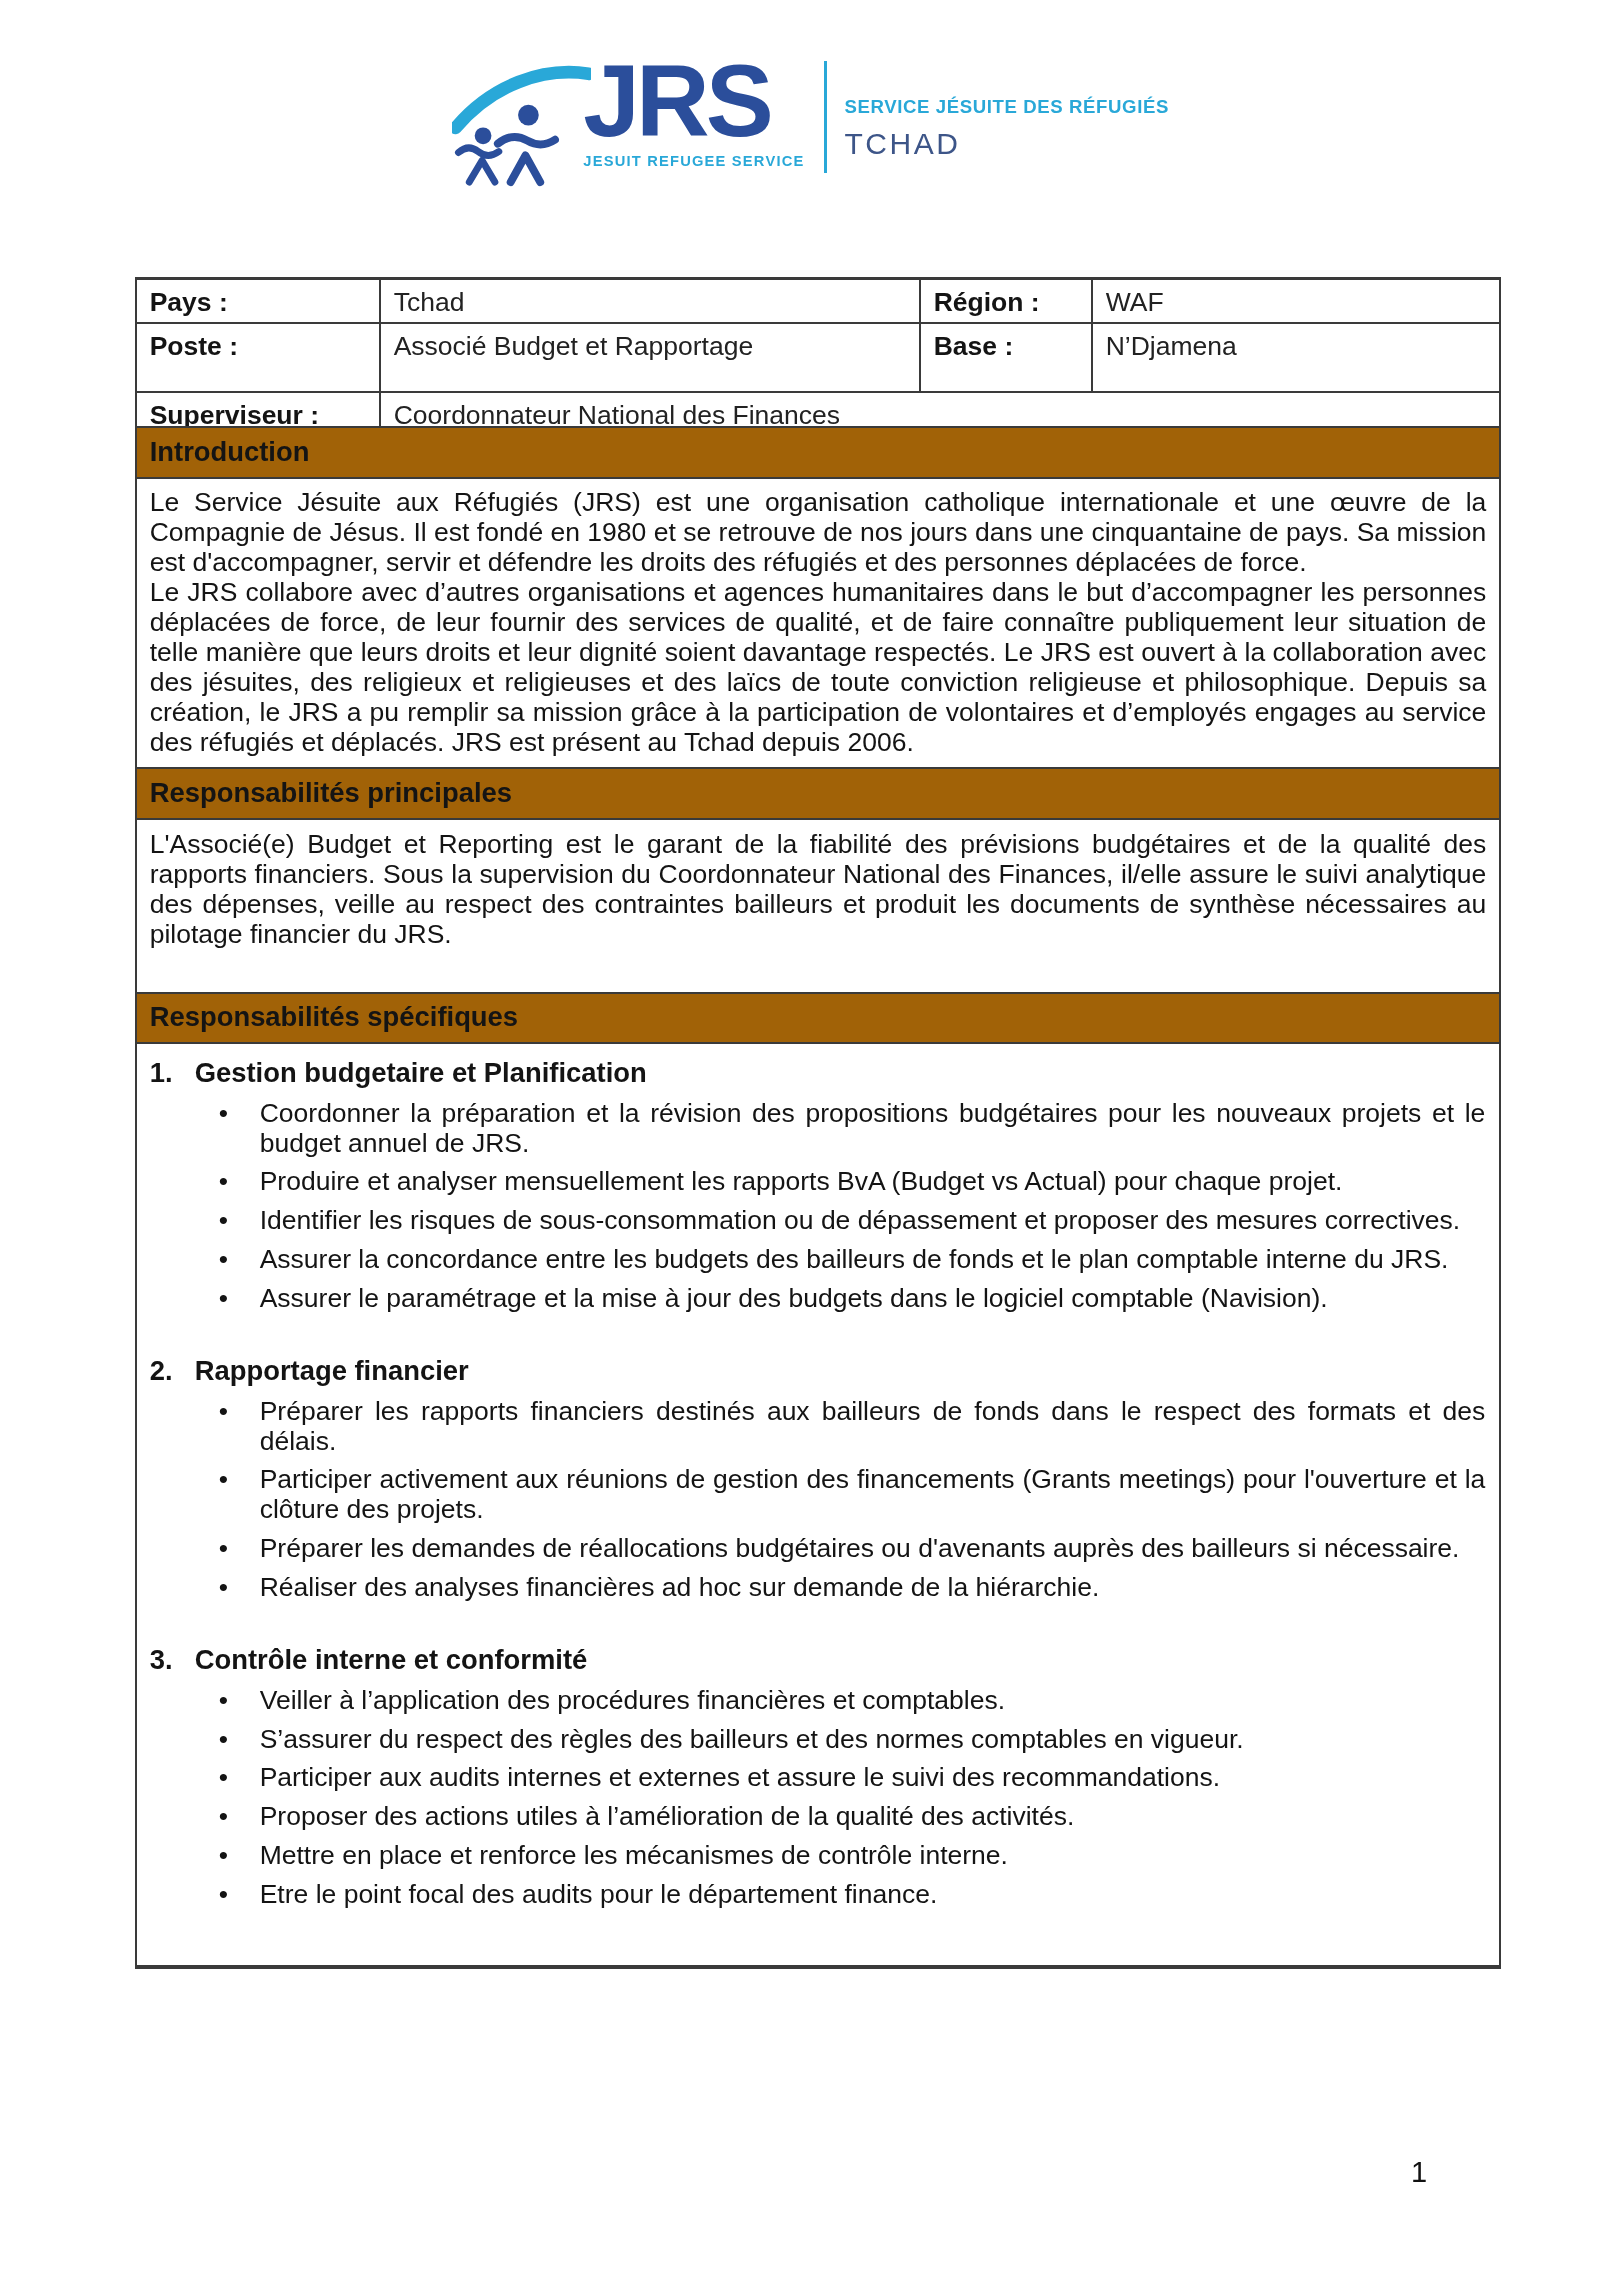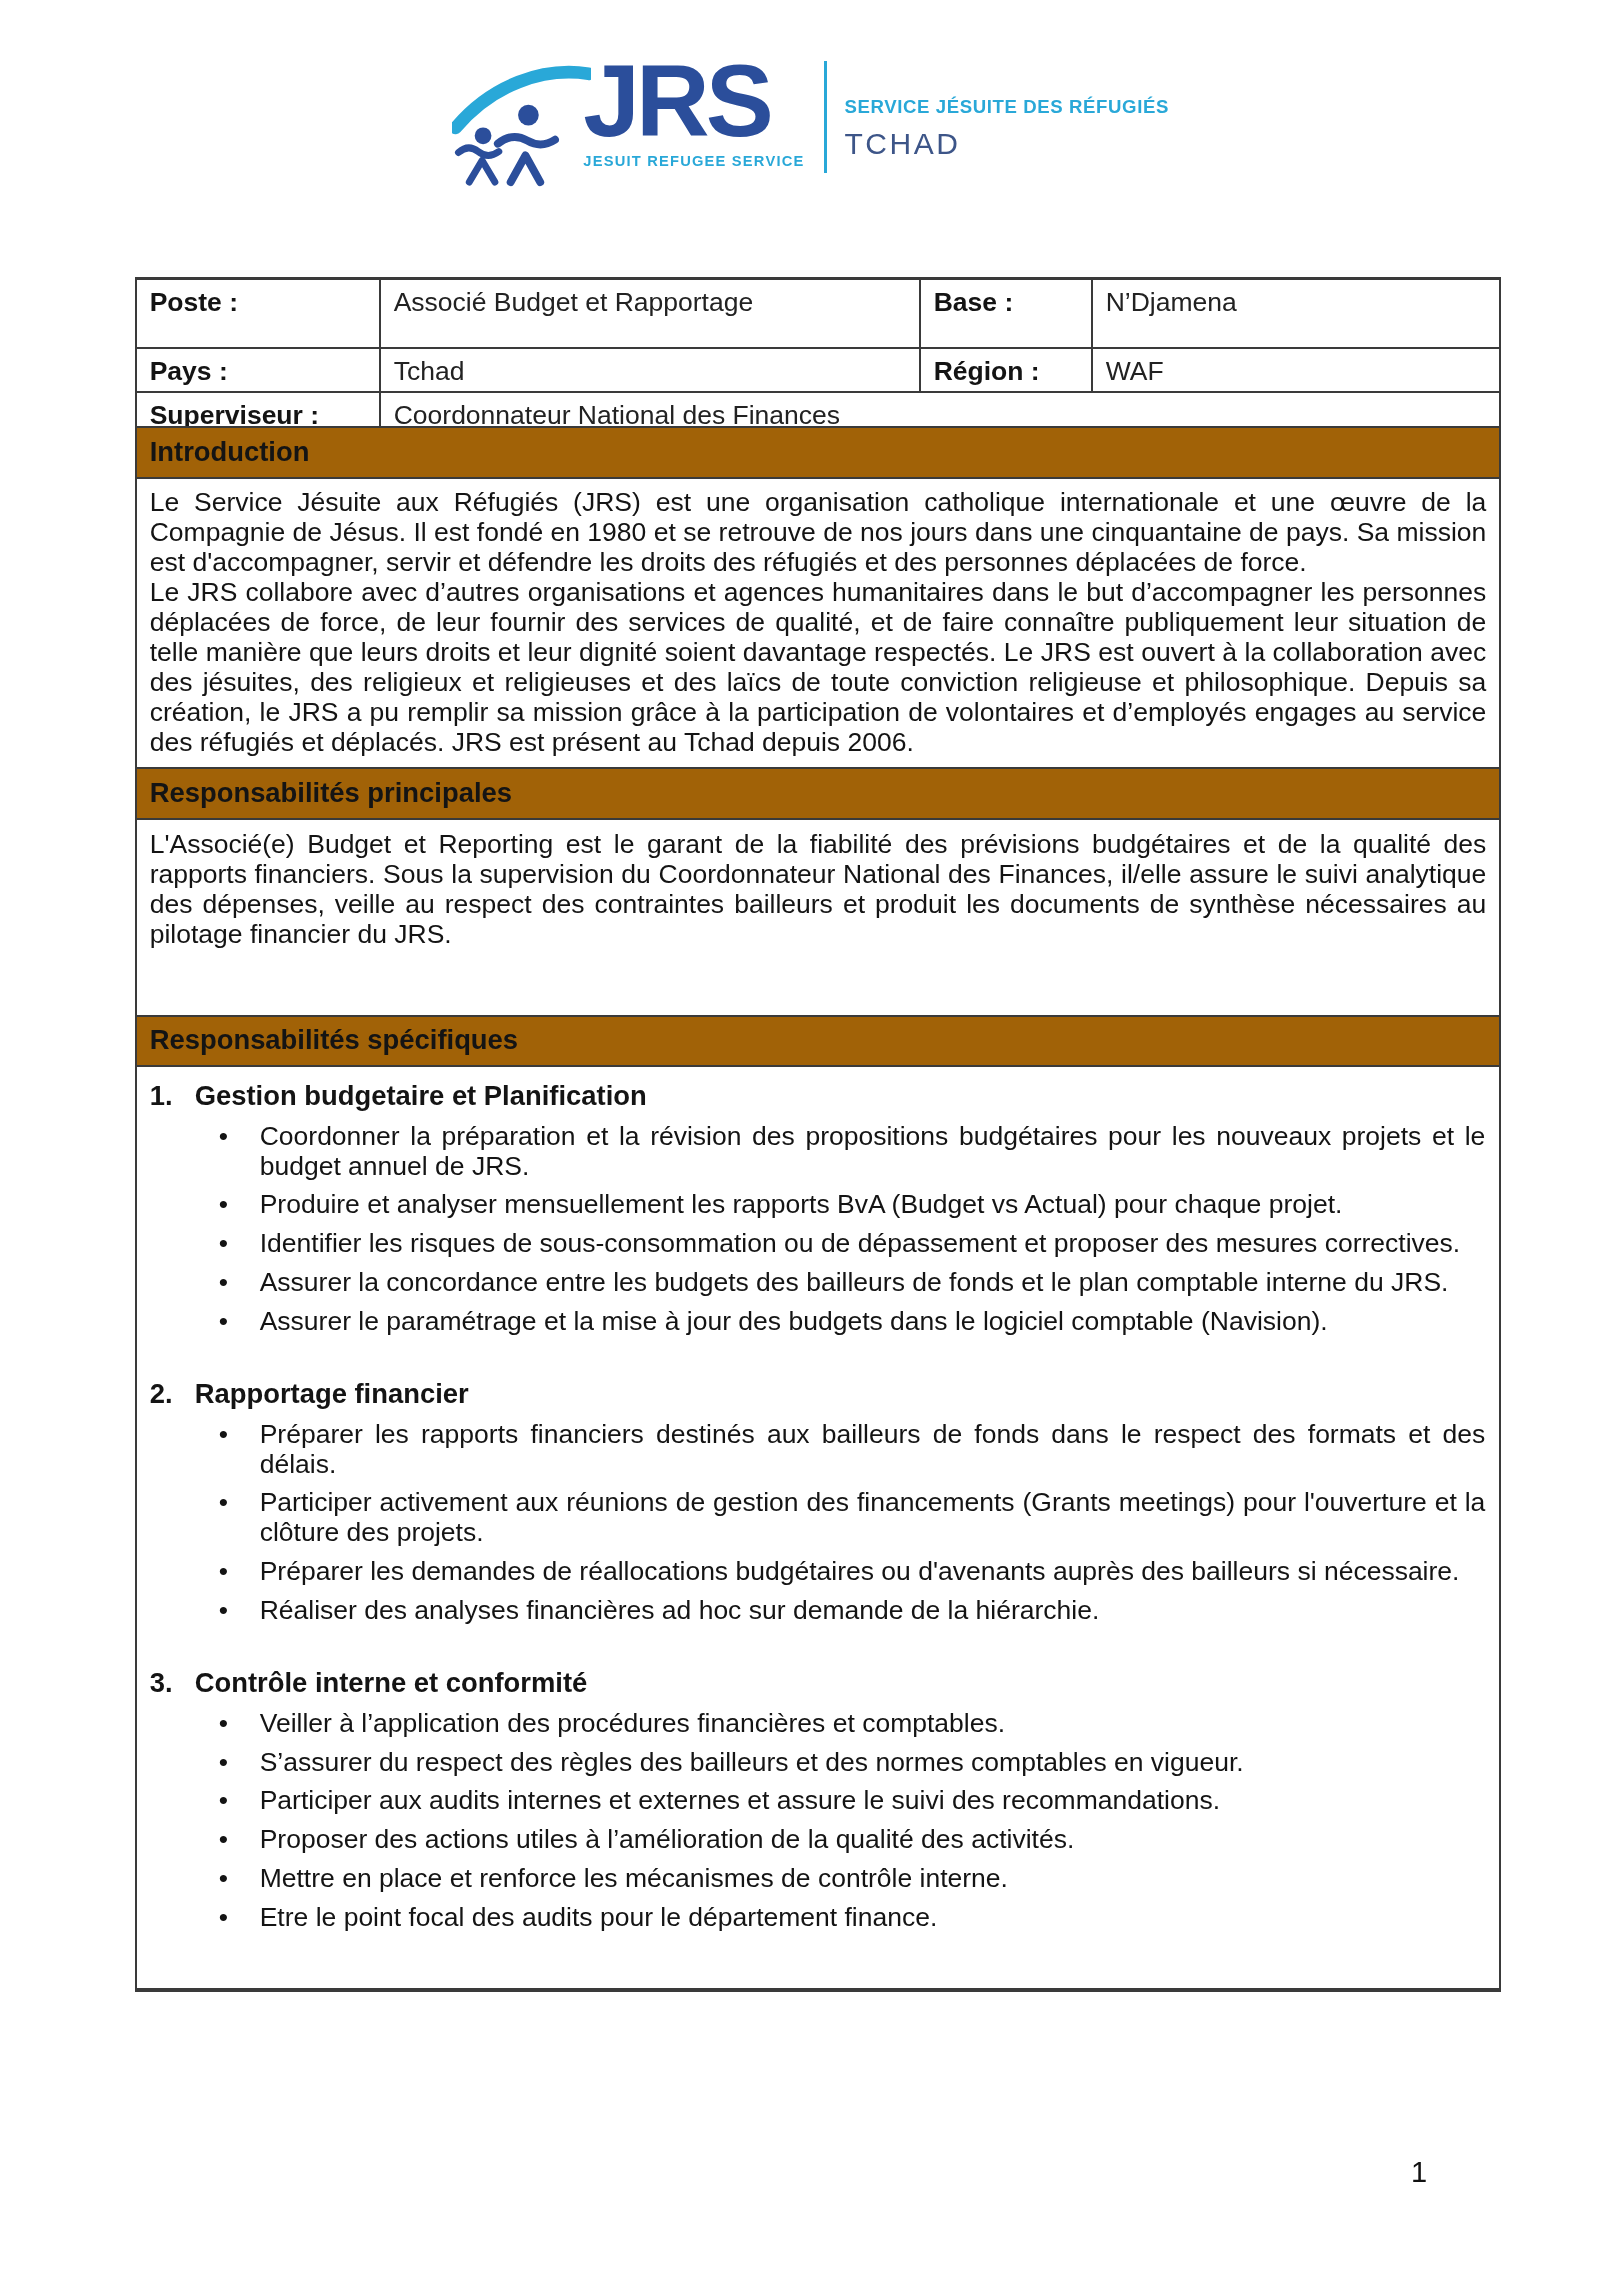--- a/index.html
+++ b/index.html
@@ -41,21 +41,21 @@
   .row-sup   { grid-template-columns:244px 1122px; height:35px; }
   .cell { padding:6.9px 9.8px 0 12.7px; box-sizing:border-box; border-right:2px solid #3a3a3a; overflow:hidden; }
   .cell:last-child { border-right:none; }
   .cell.lbl { font-weight:700; }
   .cell.val { color:#222222; }
 
   .section-hdr { background:#a16207; font-weight:700; padding:7.8px 12.7px 8.8px; font-size:27.4px; }
 
   .content { padding:8.8px 12.7px 9.8px; text-align:justify; line-height:30px; }
   .content p { margin:0; }
-  .rp-content { padding-bottom:66px; }
+  .rp-content { padding-bottom:43px; }
 
   .spec-content { padding:9.8px 9.8px 47px 12.7px; line-height:30px; }
   .group-title { font-weight:700; display:flex; margin:3.9px 0 9.8px; font-size:27.4px; }
   .group-title .num { flex:0 0 45px; }
   .group.gap-top { margin-top:43px; }
   ul.bullets { list-style:none; margin:0; padding:0 3.9px 0 110px; }
   ul.bullets li { position:relative; margin-bottom:8.8px; text-align:justify; }
   ul.bullets li::before { content:"\2022"; position:absolute; left:-41px; top:0; }
 
   .page-number { position:absolute; top:2156px; left:1411px; font-size:29px; color:#111111; }
@@ -84,32 +84,32 @@
       <div class="logo-right">
         <div class="logo-service">SERVICE JÉSUITE DES RÉFUGIÉS</div>
         <div class="logo-country">TCHAD</div>
       </div>
     </div>
   </div>
 
   <div class="doc-table">
 
 
+    <div class="trow info-row row-pays">
+      <div class="cell lbl">Pays :</div>
+      <div class="cell val">Tchad</div>
+      <div class="cell lbl">Région :</div>
+      <div class="cell val">WAF</div>
+    </div>
+
     <div class="trow info-row row-poste">
       <div class="cell lbl">Poste :</div>
       <div class="cell val">Associé Budget et Rapportage</div>
       <div class="cell lbl">Base :</div>
       <div class="cell val">N’Djamena</div>
-    </div>
-
-    <div class="trow info-row row-pays">
-      <div class="cell lbl">Pays :</div>
-      <div class="cell val">Tchad</div>
-      <div class="cell lbl">Région :</div>
-      <div class="cell val">WAF</div>
     </div>
 
     <div class="trow info-row row-sup">
       <div class="cell lbl">Superviseur :</div>
       <div class="cell val">Coordonnateur National des Finances</div>
     </div>
 
     <div class="trow section-hdr">Introduction</div>
 
     <div class="trow content">

